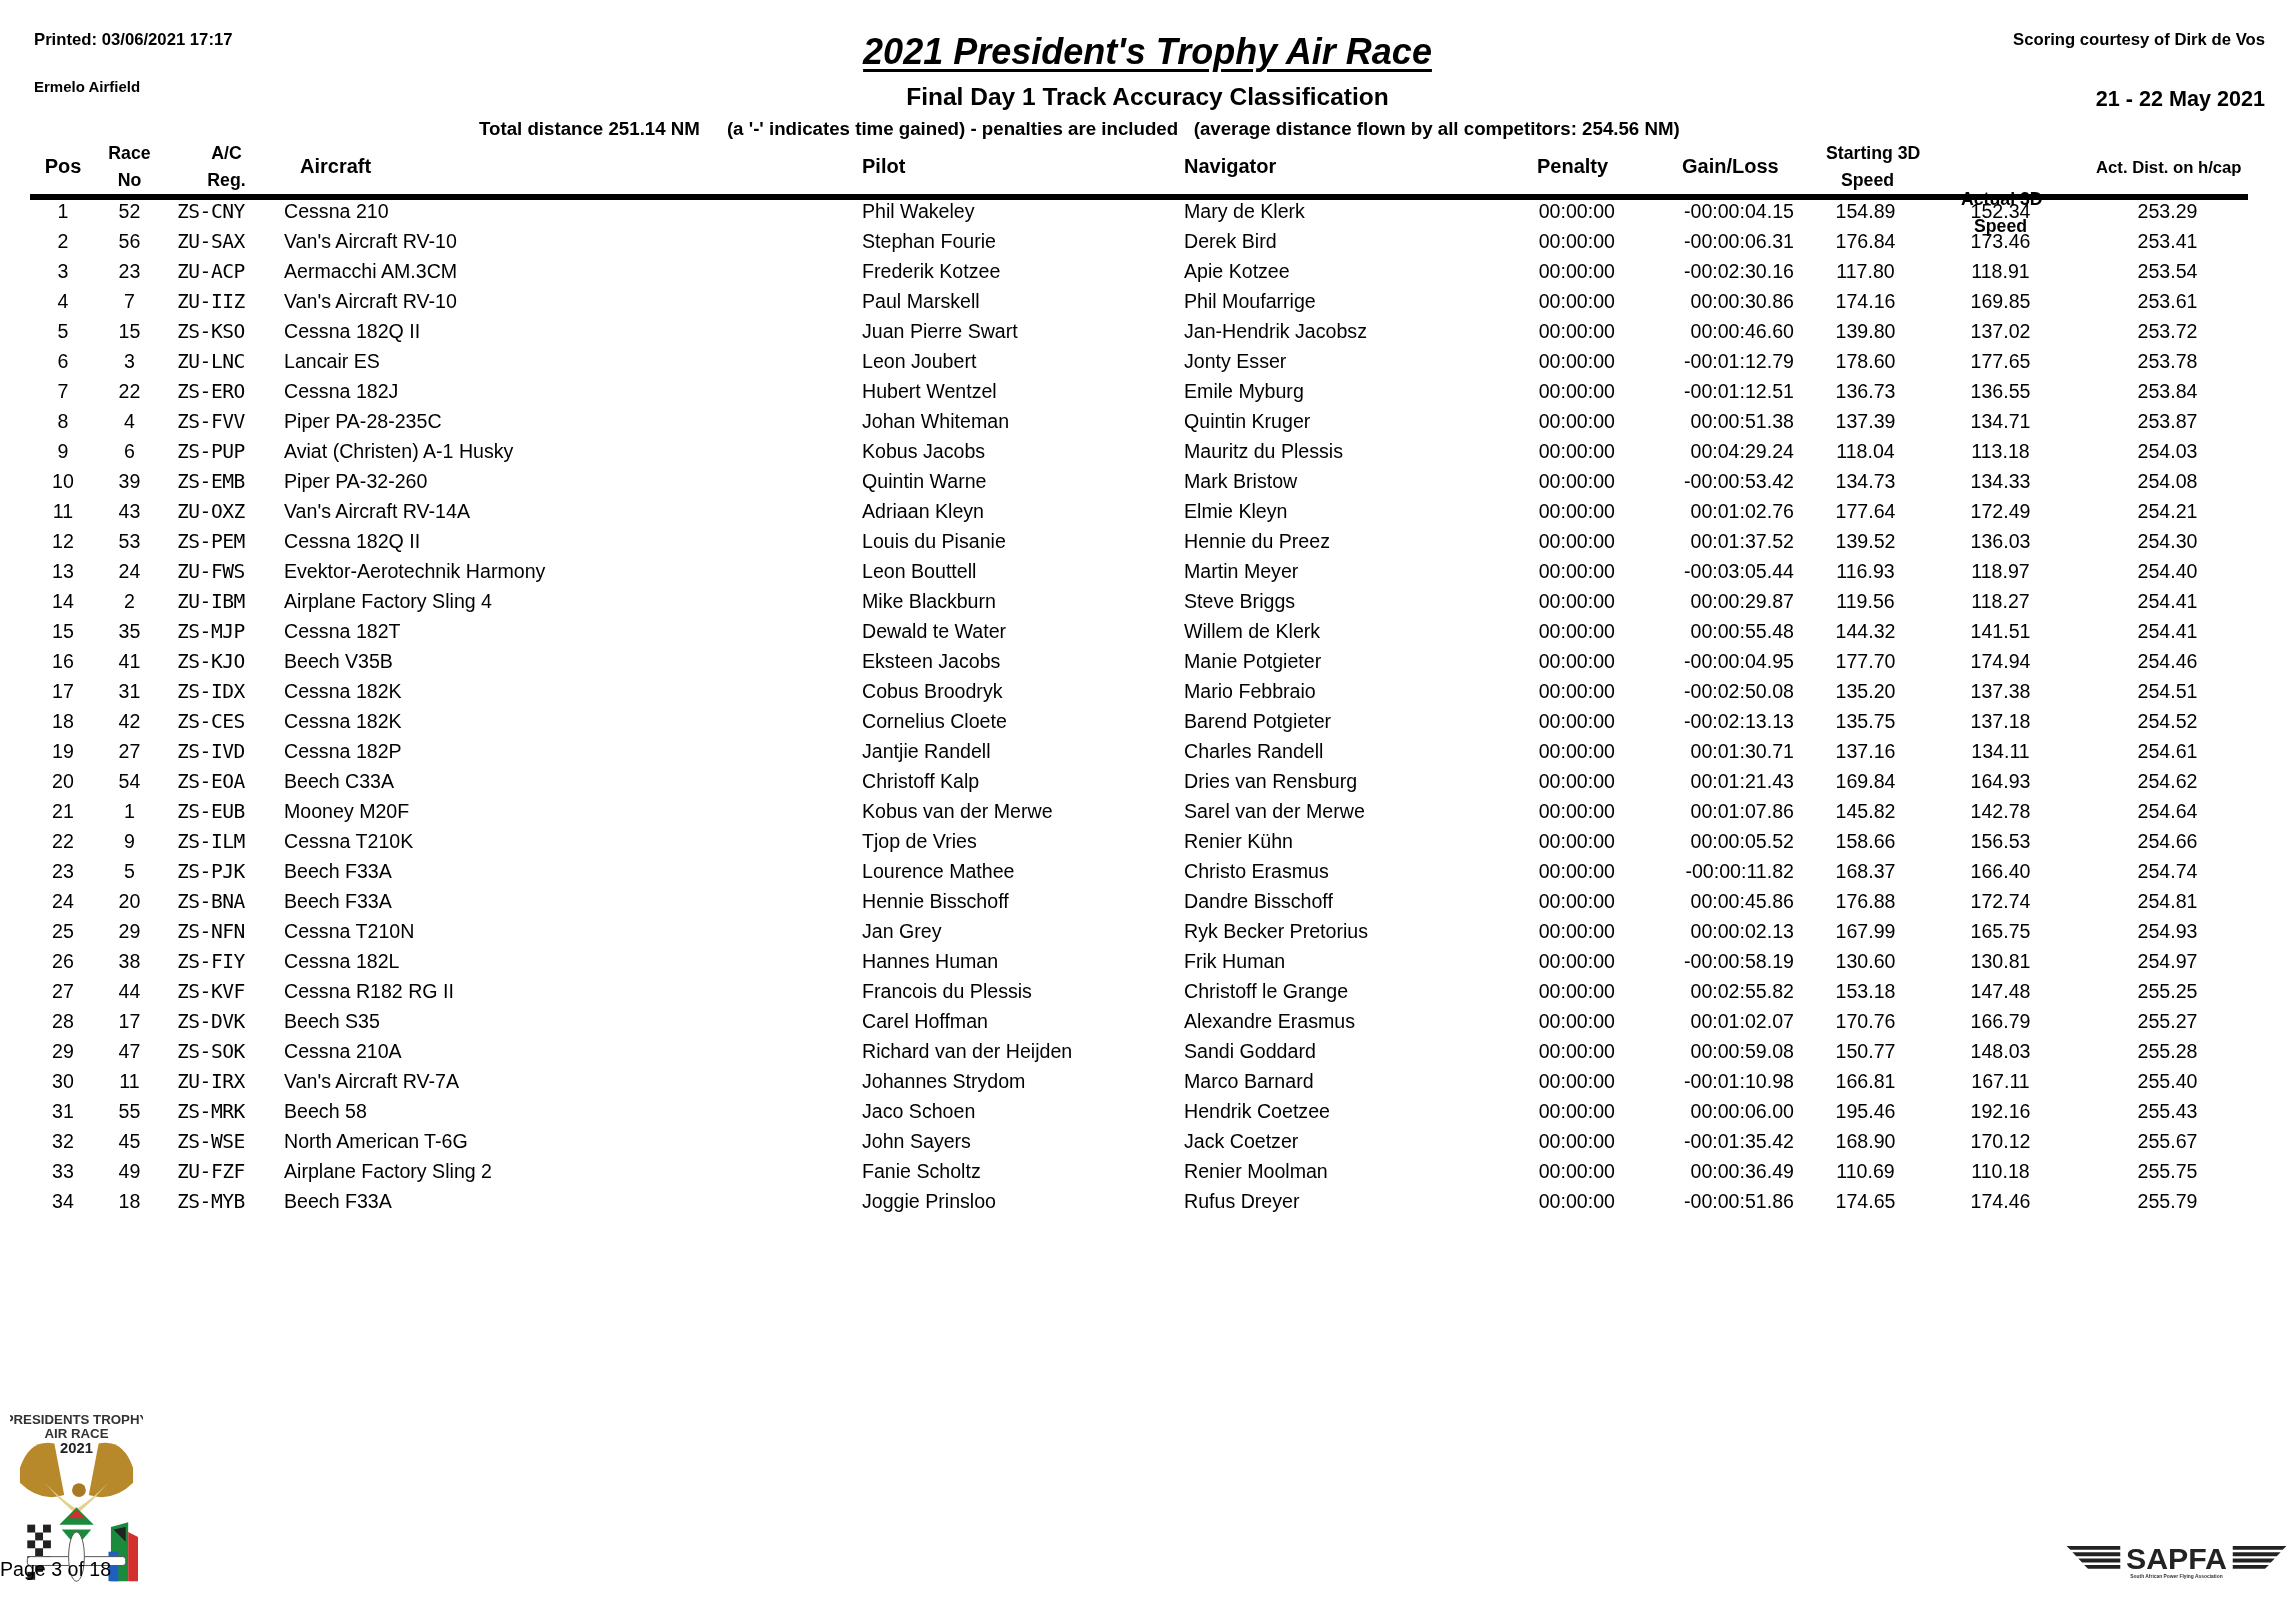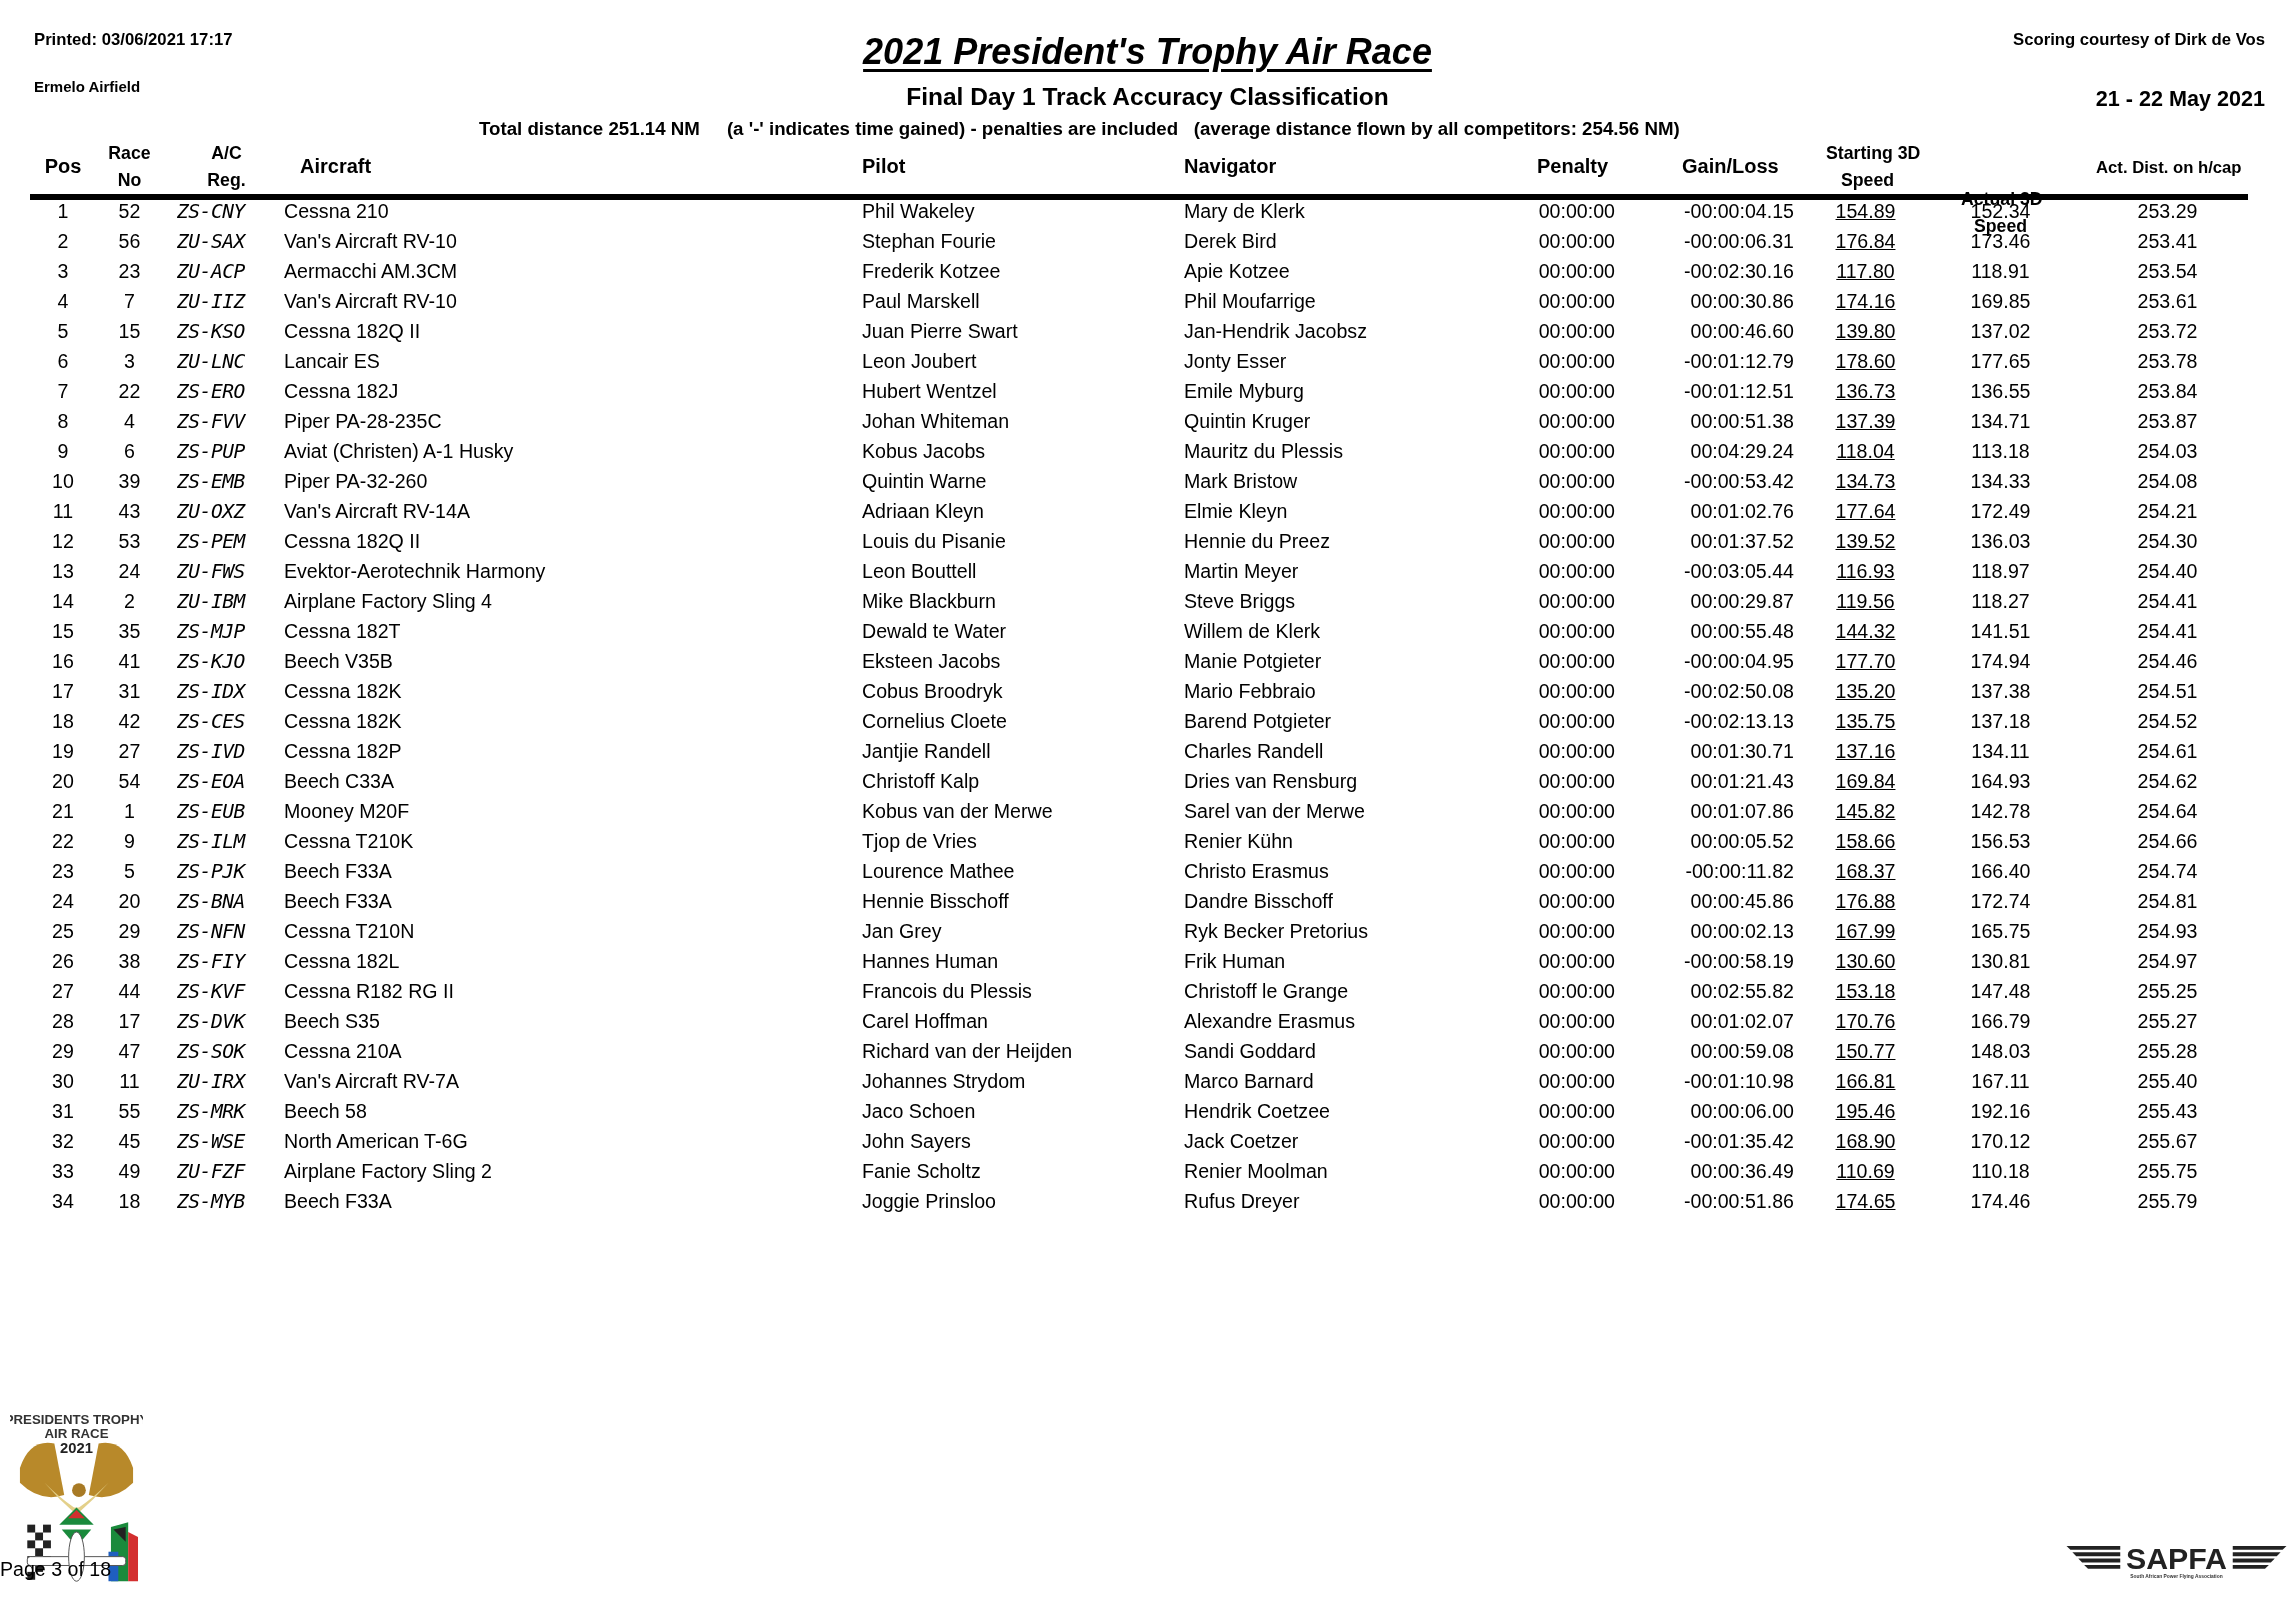--- a/index.html
+++ b/index.html
@@ -20,27 +20,27 @@
 
   .table-head { position: absolute; left: 30px; top: 140px; width: 2218px; height: 54px; border-bottom: 6.9px solid #000; }
   .th { position: absolute; font-weight: bold; white-space: nowrap; }
   .th.big { font-size: 20px; top: 14.7px; }
   .th.small { font-size: 17.7px; line-height: 27px; text-align: center; top: 0; }
   .rows { position: absolute; left: 30px; top: 196px; width: 2218px; }
   .row { position: relative; height: 30px; font-size: 19.6px; }
   .cell { position: absolute; top: 3.9px; white-space: nowrap; }
   .c-pos { left: 0; width: 66px; text-align: center; }
   .c-race { left: 69px; width: 61px; text-align: center; }
-  .c-reg { left: 147px; font-family: "DejaVu Sans Mono", monospace; font-size: 19.6px; letter-spacing: -0.5px; font-style: italic; }
+  .c-reg { left: 147px; font-family: "DejaVu Sans Mono", monospace; font-size: 19.6px; letter-spacing: -0.5px; }
   .c-aircraft { left: 254px; }
   .c-pilot { left: 832px; }
   .c-nav { left: 1154px; }
   .c-pen { left: 1502px; width: 83px; text-align: right; }
   .c-gain { left: 1639px; width: 125px; text-align: right; }
-  .c-start { left: 1796px; width: 79px; text-align: center; text-decoration: underline; }
+  .c-start { left: 1796px; width: 79px; text-align: center; }
   .c-actual { left: 1931px; width: 79px; text-align: center; }
   .c-dist { left: 2096px; width: 83px; text-align: center; }
 
   .footer-page { left: 0; width: 2295px; top: 1558px; font-size: 19.6px; }
   .logo-left { position: absolute; left: 9.8px; top: 1409px; width: 133px; height: 187px; }
   .logo-right { position: absolute; left: 2066px; top: 1541px; width: 221px; height: 44px; }
 </style>
 </head>
 <body>
 

